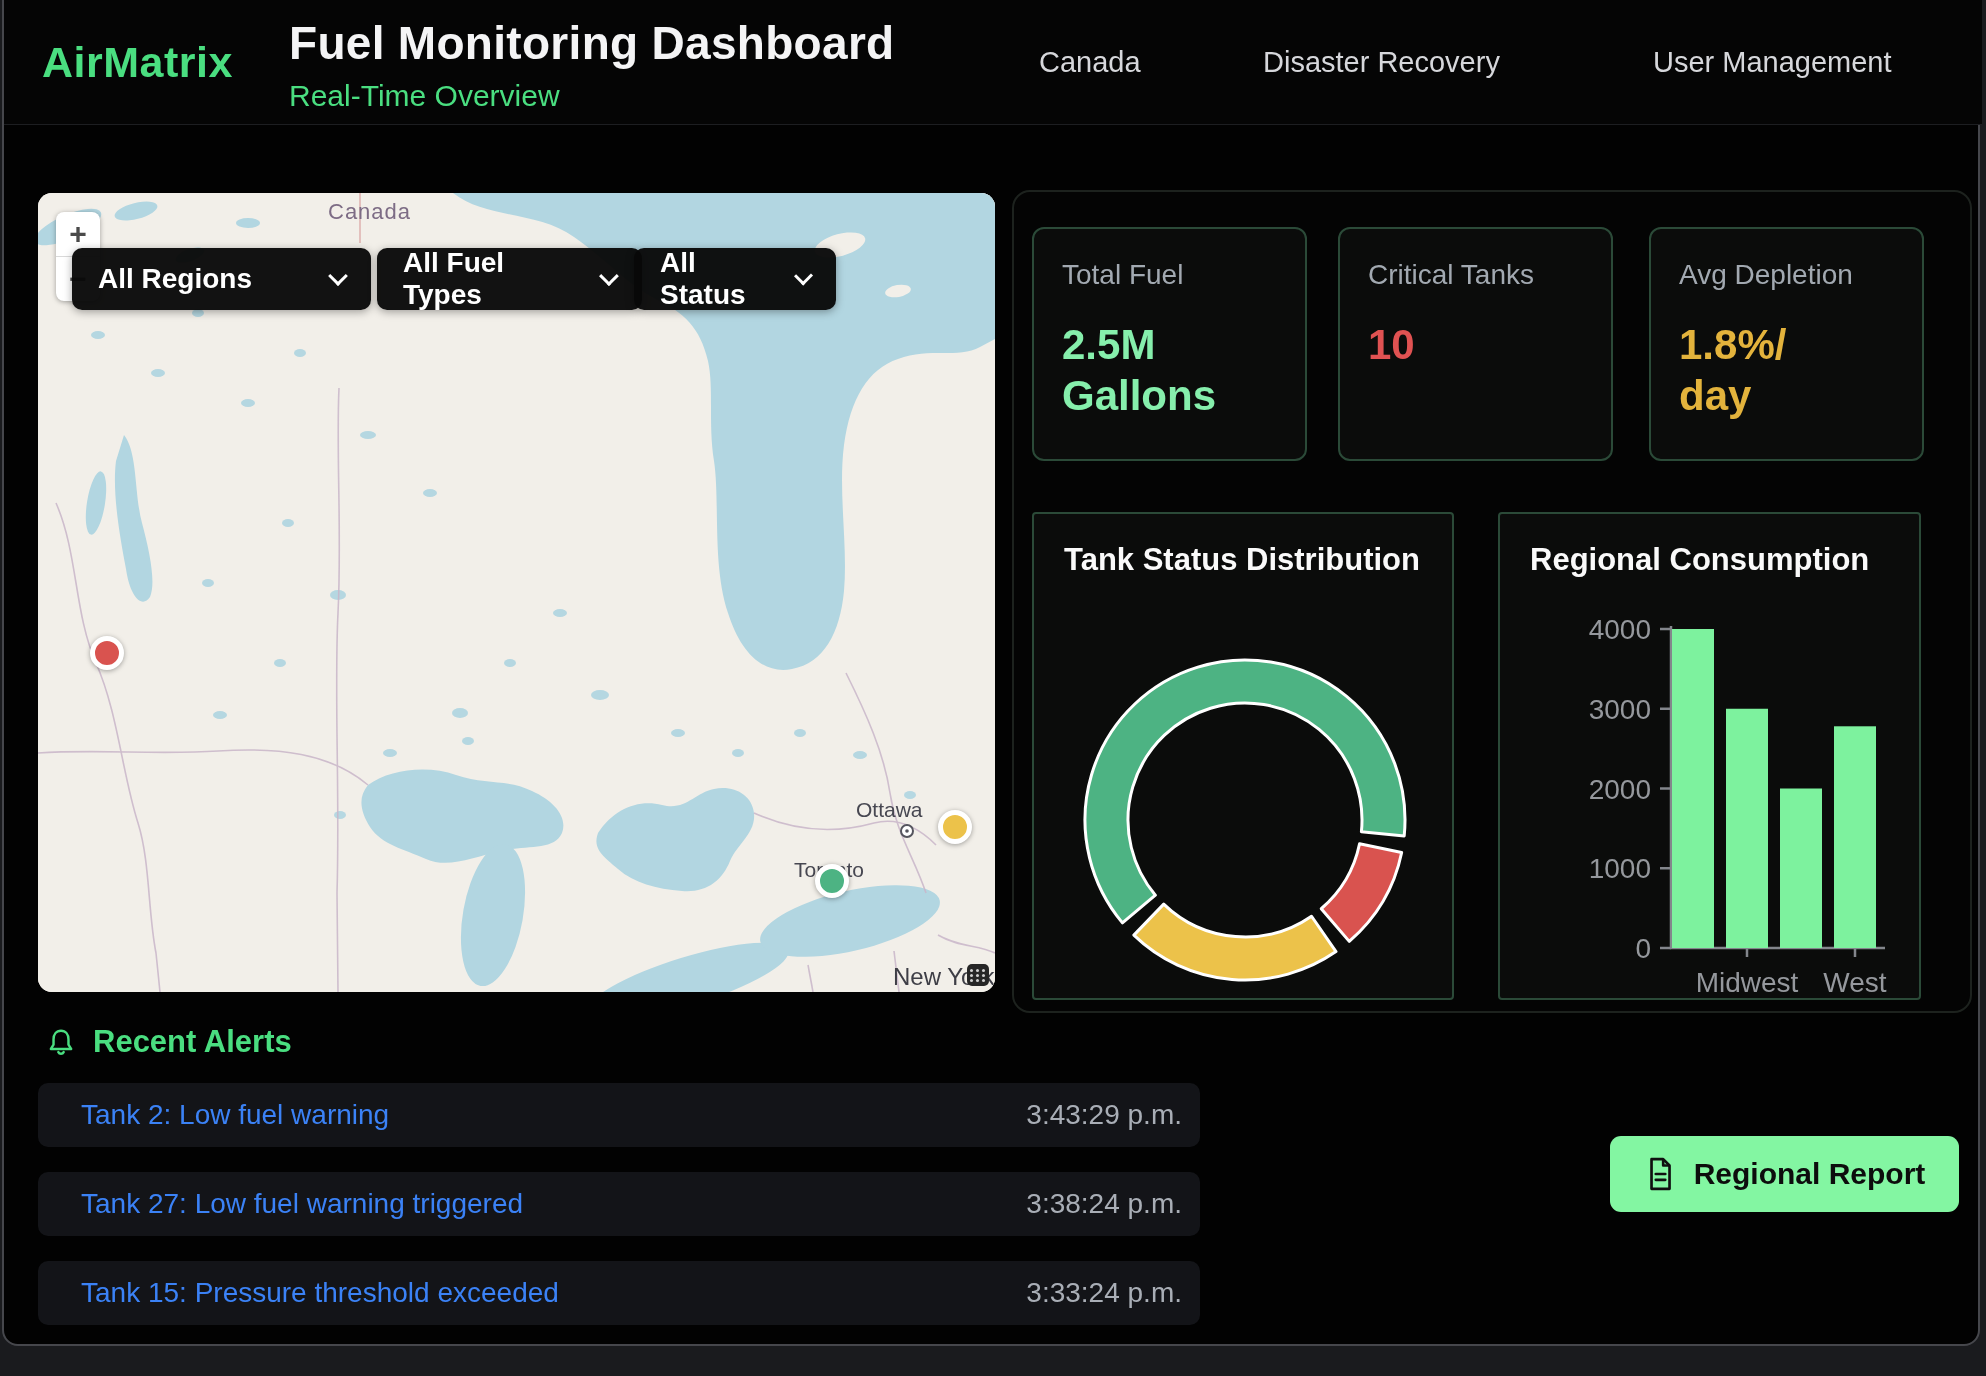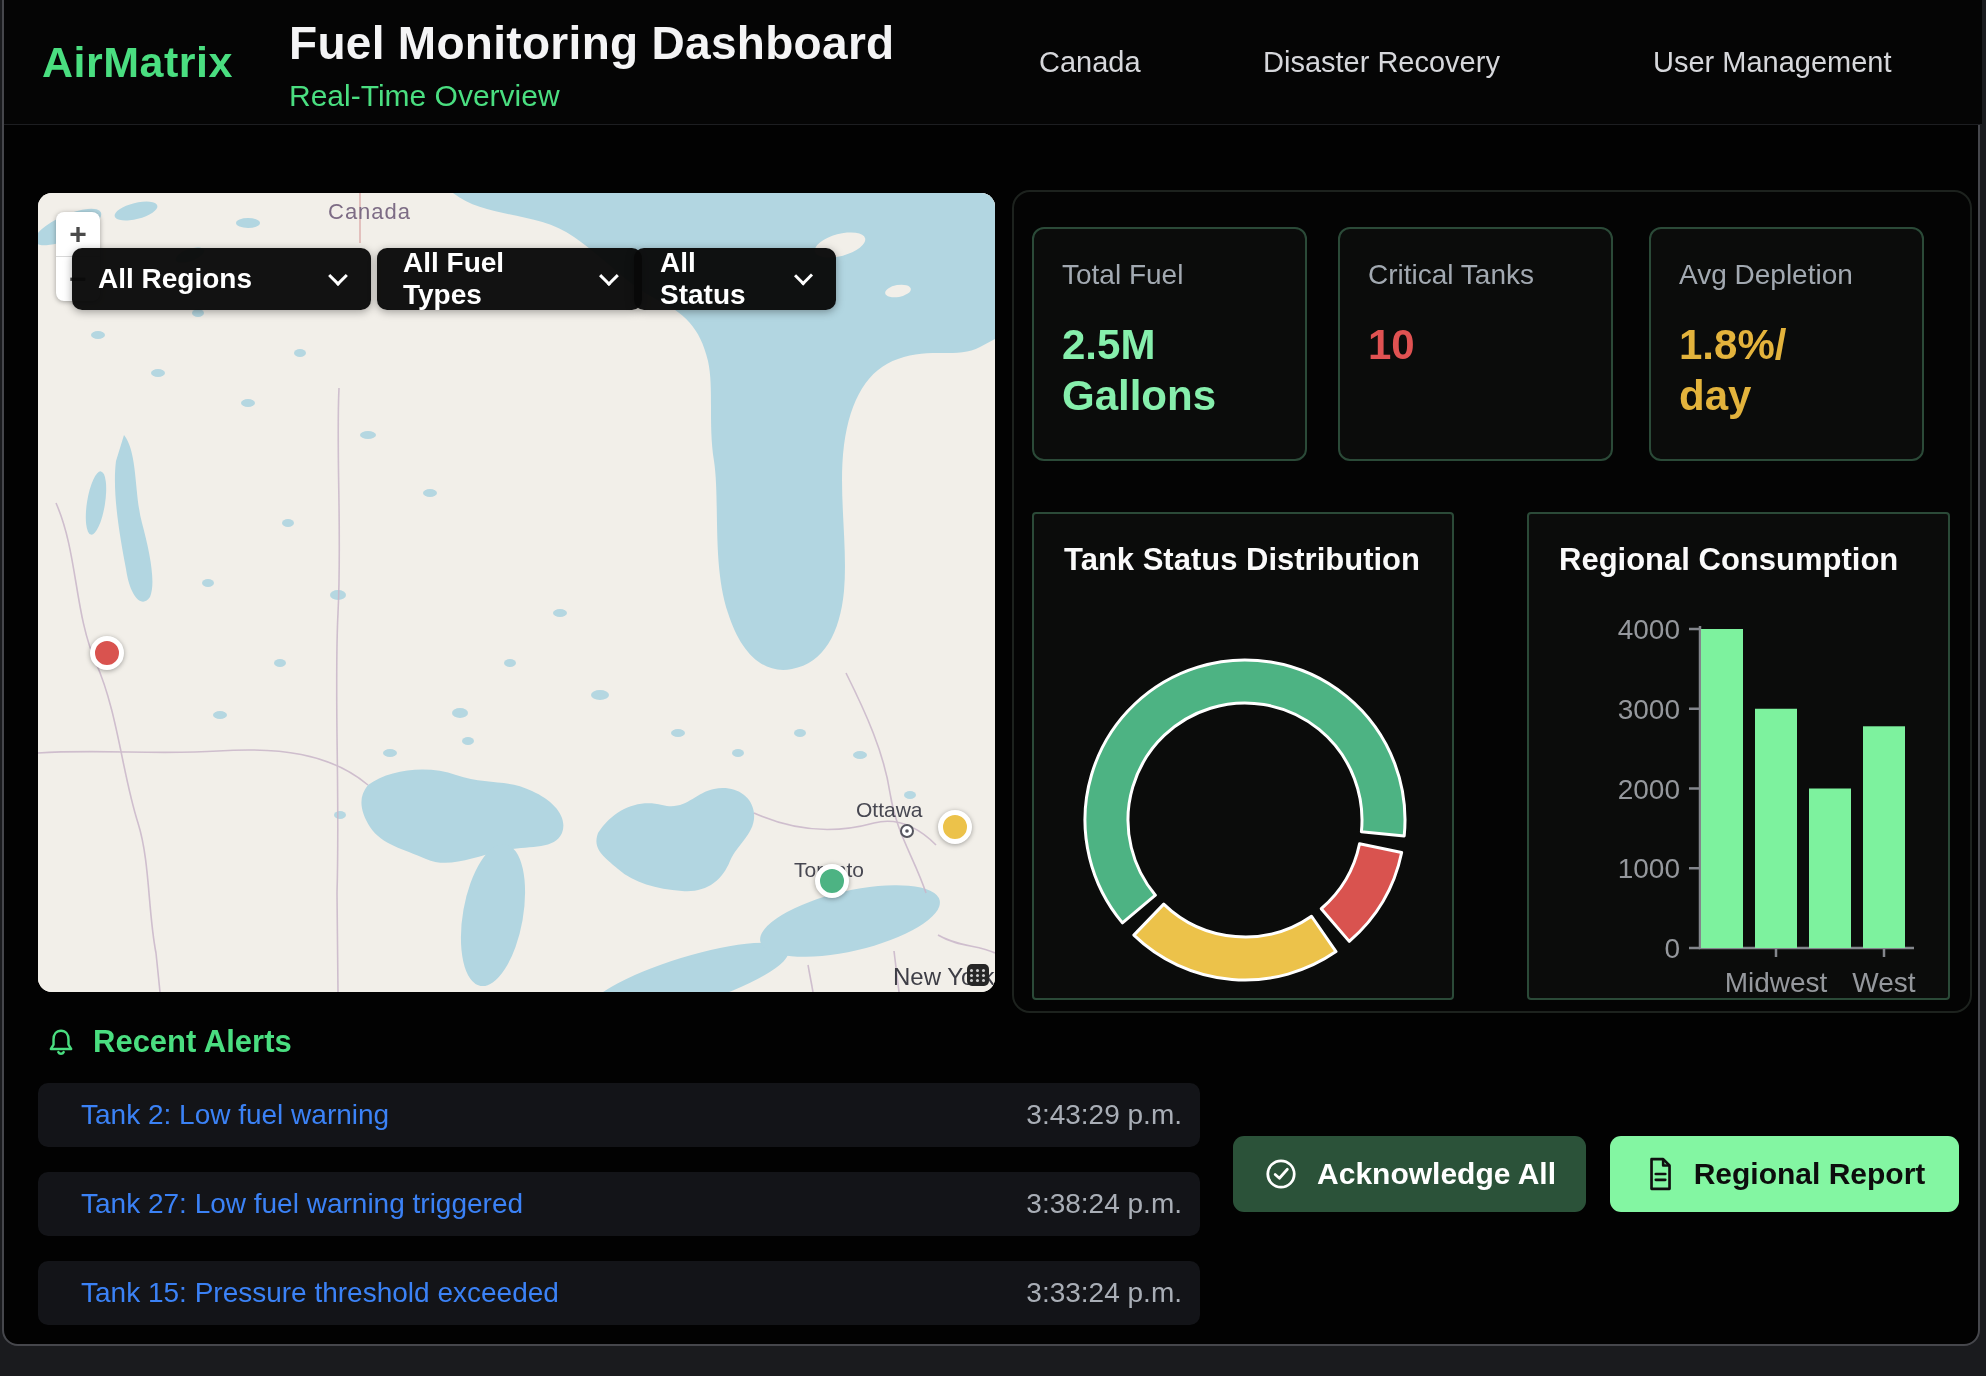--- a/index.html
+++ b/index.html
@@ -42,21 +42,21 @@
                border-radius:18px;box-sizing:border-box;background:#040404;overflow:hidden;}
   .stat-card{position:absolute;top:35px;width:275px;height:234px;background:#0b0c0b;border:2px solid #2b4a38;
              border-radius:12px;box-sizing:border-box;padding:30px 28px;}
   .stat-1{left:18px}.stat-2{left:324px}.stat-3{left:635px}
   .stat-label{font-size:28px;color:#a2a9b1;font-weight:500;}
   .stat-value{margin-top:28px;font-size:42px;font-weight:700;line-height:1.22;}
   .stat-1 .stat-value{max-width:180px;}
   .stat-3 .stat-value{max-width:122px;overflow-wrap:anywhere;}
   .chart-card{position:absolute;top:320px;height:488px;background:#0b0c0b;border:2px solid #2b4a38;
               border-radius:4px;box-sizing:border-box;overflow:hidden;}
-  .chart-1{left:18px;width:422px}.chart-2{left:513px;width:423px}
+  .chart-1{left:18px;width:422px}.chart-2{left:484px;width:423px}
   .chart-title{position:absolute;left:30px;top:28px;font-size:31px;font-weight:700;color:#fafafa;}
   .chart-card svg{position:absolute;left:0;top:0;}
   
   .alerts-header{position:absolute;left:45px;top:1024px;display:flex;align-items:center;gap:16px;}
   .alerts-title{font-size:31px;font-weight:700;color:#4ade80;}
   .alert-row{position:absolute;left:38px;width:1162px;height:64px;background:#131418;border-radius:10px;
              display:flex;align-items:center;justify-content:space-between;padding:0 18px;
              box-sizing:border-box;cursor:pointer;}
   .alert-text{font-size:28px;color:#3b82f6;margin-left:25px;}
   .alert-time{font-size:28px;color:#a9aeb6;}
@@ -263,27 +263,20 @@
   </div>
   <div class="alert-row row-2">
     <span class="alert-text">Tank 27: Low fuel warning triggered</span>
     <span class="alert-time">3:38:24 p.m.</span>
   </div>
   <div class="alert-row row-3">
     <span class="alert-text">Tank 15: Pressure threshold exceeded</span>
     <span class="alert-time">3:33:24 p.m.</span>
   </div>
 
-  <div class="btn btn-ack">
-    <svg width="36" height="36" viewBox="0 0 34 34">
-      <circle cx="17" cy="17" r="12.5" fill="none" stroke="#ffffff" stroke-width="2.6"></circle>
-      <path d="M11.5,17.5 L15.5,21 L23,12.5" fill="none" stroke="#ffffff" stroke-width="2.6" stroke-linecap="round" stroke-linejoin="round"></path>
-    </svg>
-    <span>Acknowledge All</span>
-  </div>
   <div class="btn btn-report">
     <svg width="32" height="36" viewBox="0 0 30 34">
       <path d="M7,3 L18,3 L24,9 L24,31 L7,31 Z" fill="none" stroke="#101010" stroke-width="2.5" stroke-linejoin="round"></path>
       <path d="M18,3 L18,9 L24,9" fill="none" stroke="#101010" stroke-width="2.5" stroke-linejoin="round"></path>
       <path d="M11,17 L20,17 M11,22.5 L20,22.5" stroke="#101010" stroke-width="2.5" stroke-linecap="round"></path>
     </svg>
     <span>Regional Report</span>
   </div>
 </div>
 

